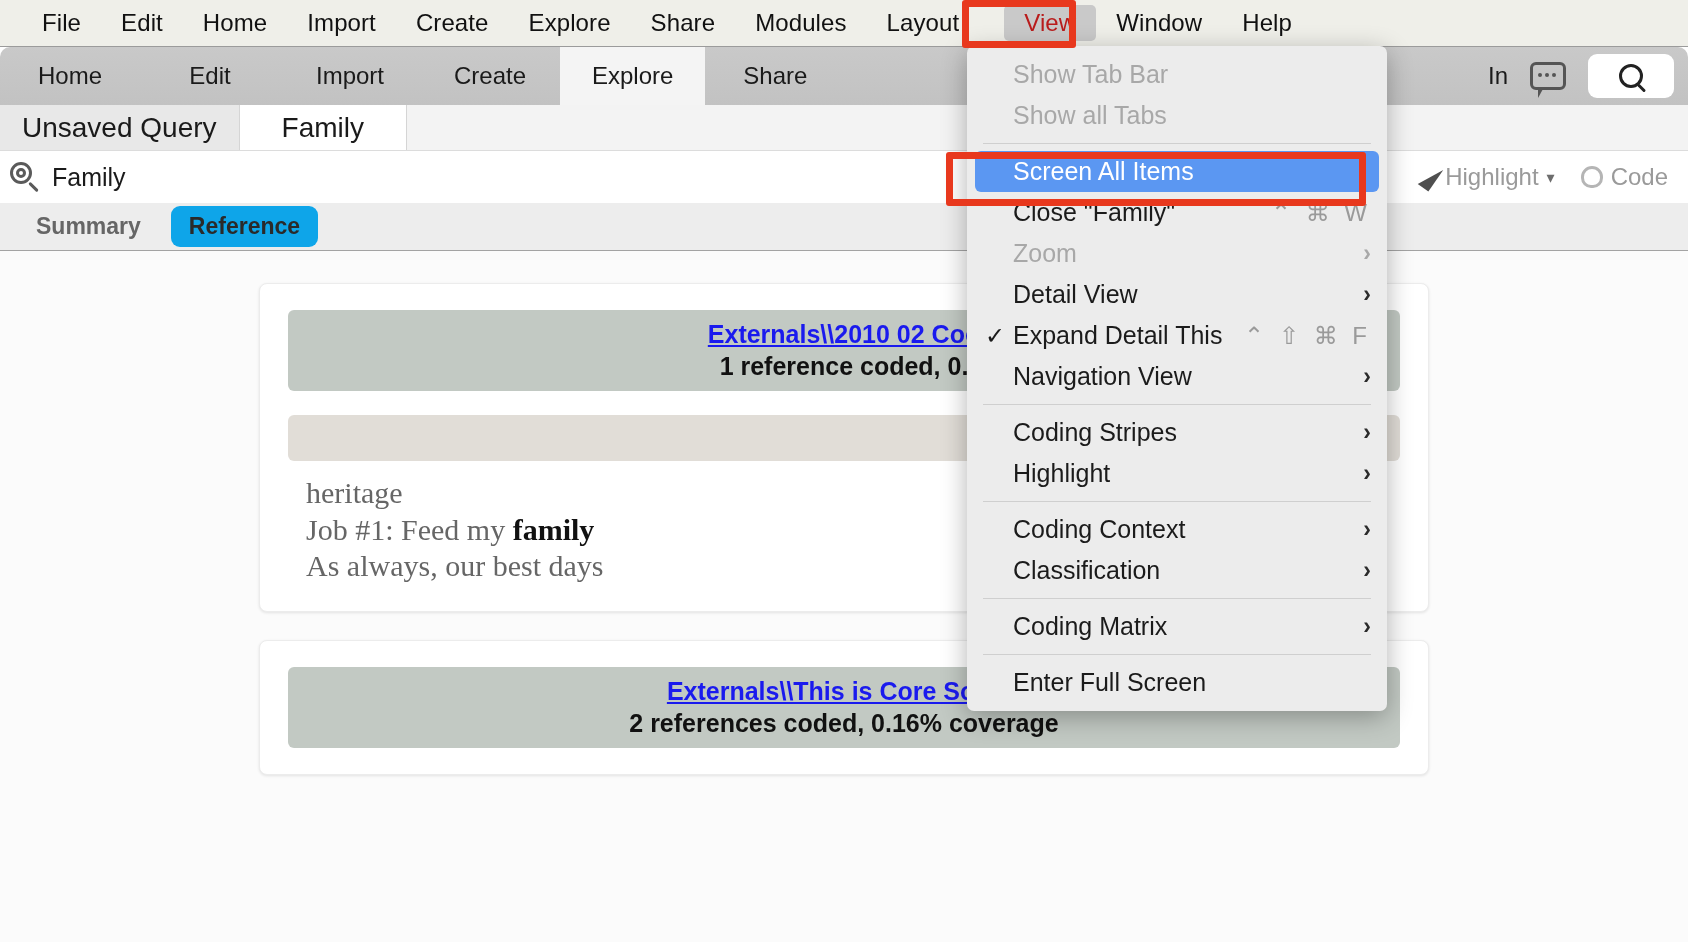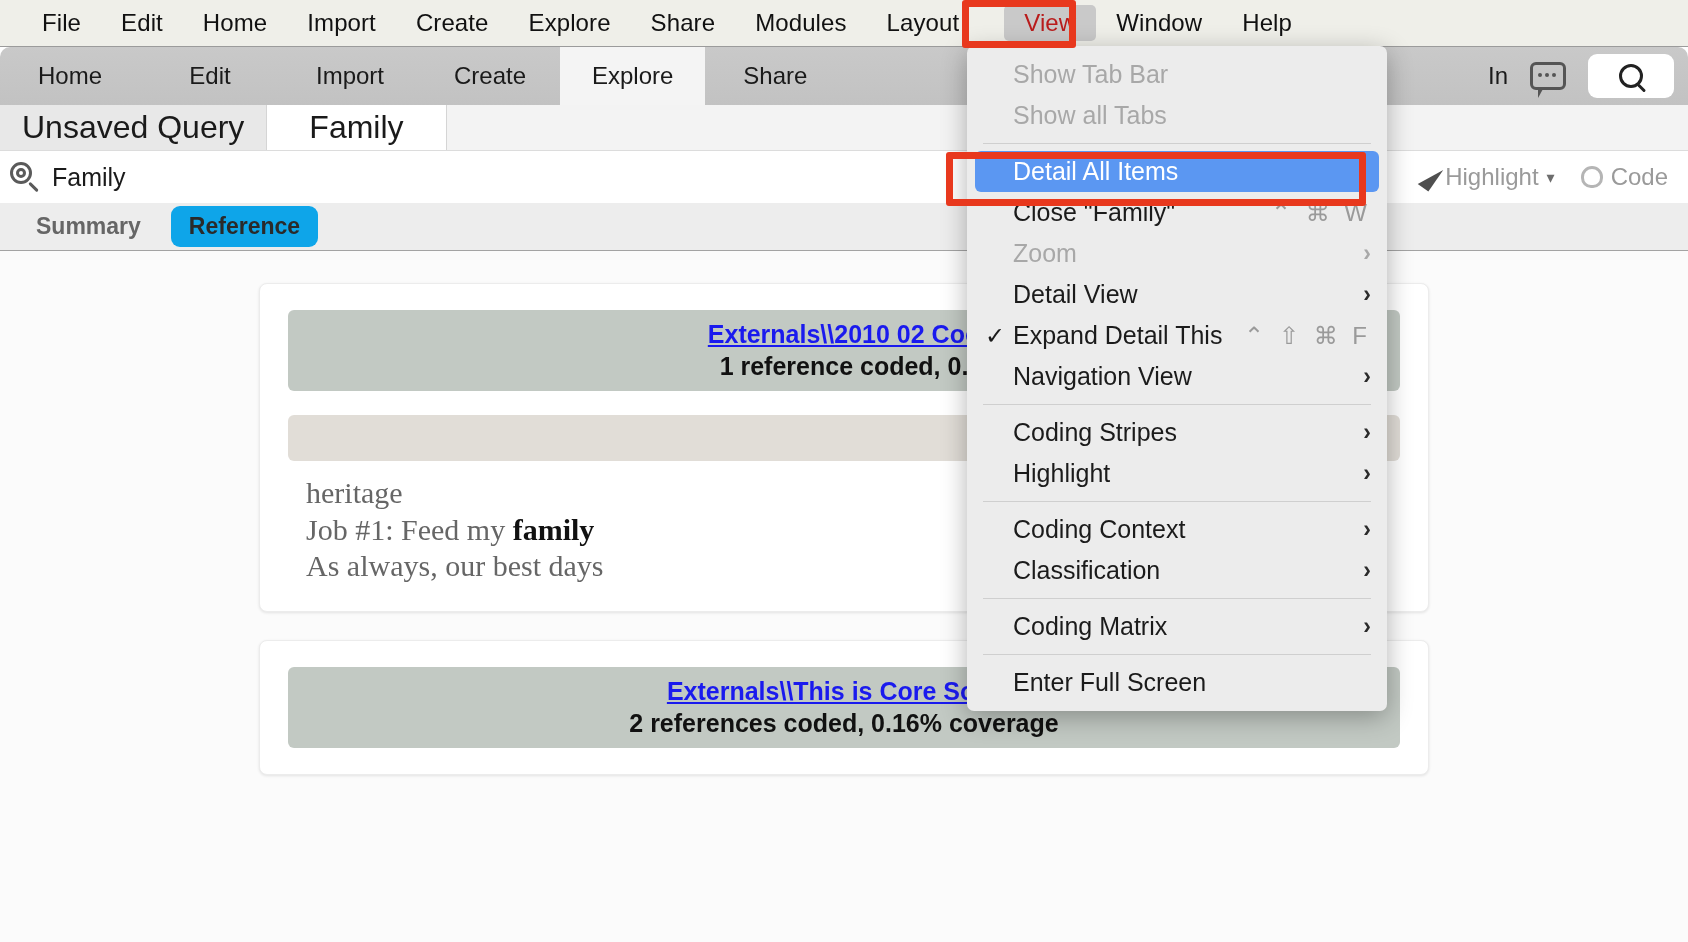--- a/index.html
+++ b/index.html
@@ -142,21 +142,21 @@
     height: 46px;
     background: #f3f3f3;
     display: flex;
     align-items: stretch;
     border-bottom: 1px solid #dcdcdc;
   }
   .qtab {
     display: flex;
     align-items: center;
     padding: 0 22px;
-    font-size: 32px;
+    font-size: 28px;
     color: #1a1a1a;
     border-right: 1px solid #d5d5d5;
     background: #e8e8e8;
   }
   .qtab.active {
     background: #ffffff;
     padding: 0 42px;
   }
 
   
@@ -462,21 +462,21 @@
 
 <div class="menu" id="viewmenu">
     <div class="menu-item disabled">
       <span>Show Tab Bar</span>
     </div>
     <div class="menu-item disabled">
       <span>Show all Tabs</span>
     </div>
     <div class="menu-sep"></div>
     <div class="menu-item selected">
-      <span>Detail All Items</span>
+      <span>Screen All Items</span>
     </div>
     <div class="menu-item">
       <span>Close "Family"</span>
       <span class="shortcut">⌃ ⌘ W</span>
     </div>
     <div class="menu-item disabled">
       <span>Zoom</span>
       <span class="arrow">›</span>
     </div>
     <div class="menu-item">

